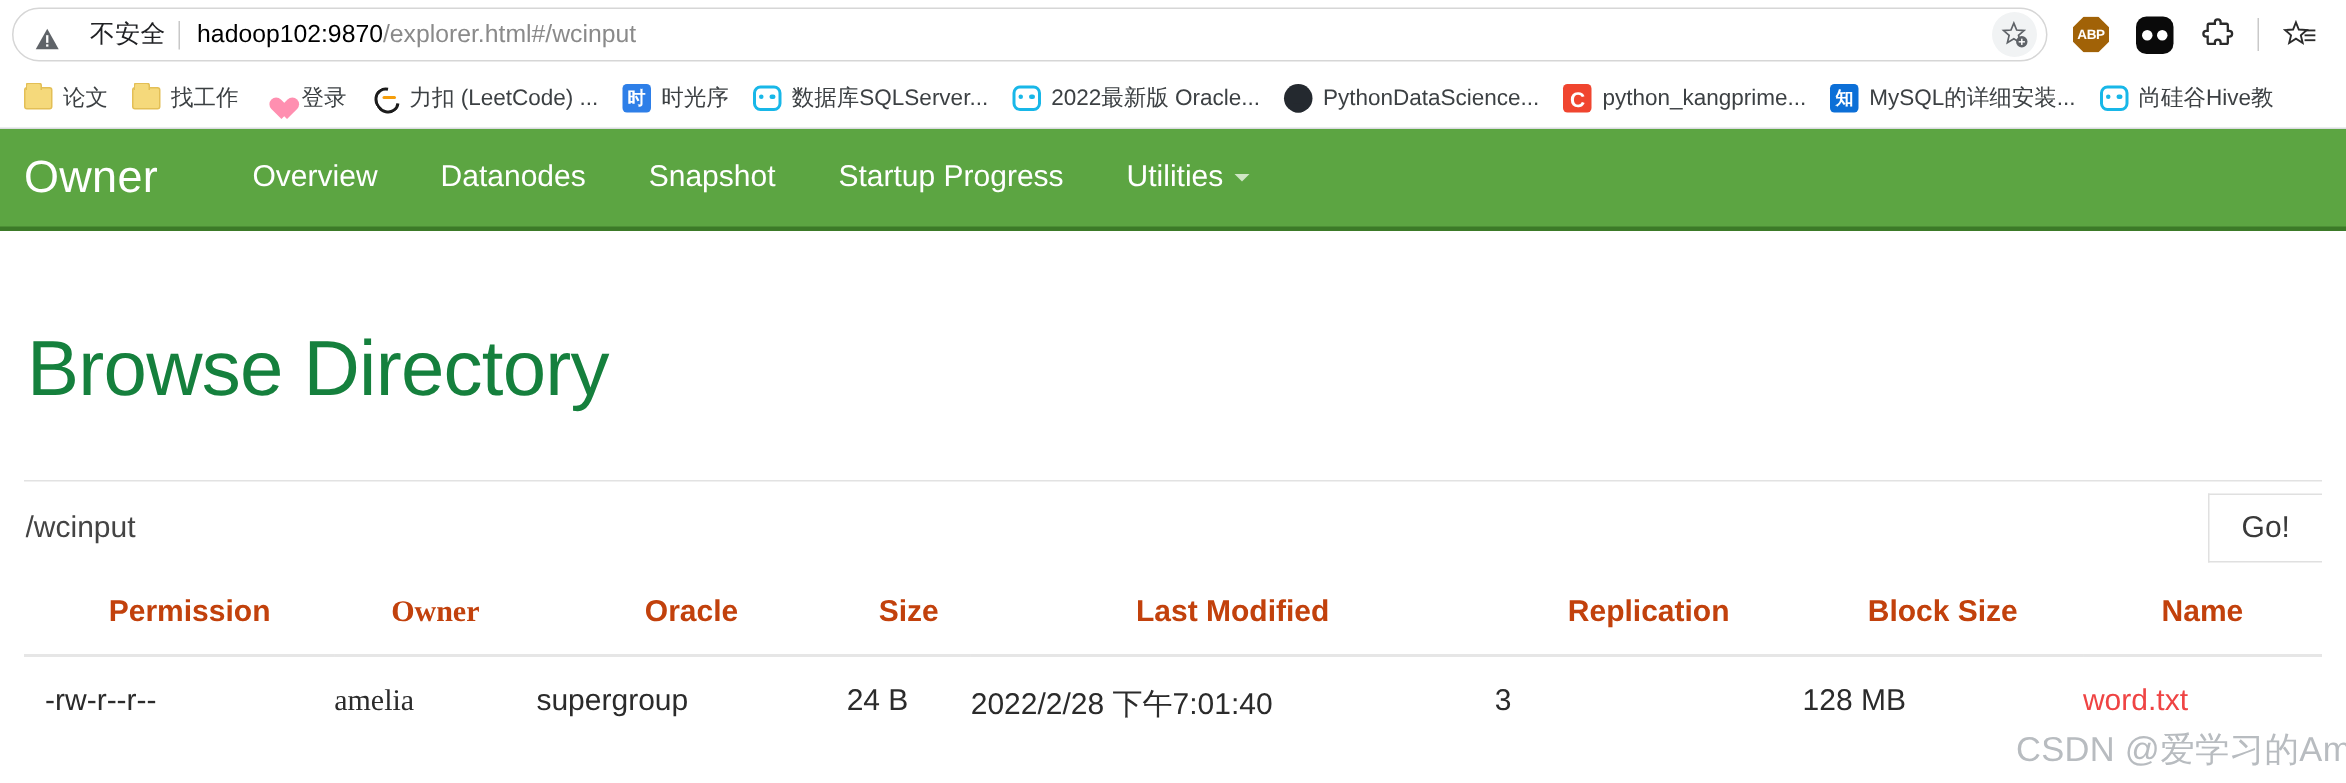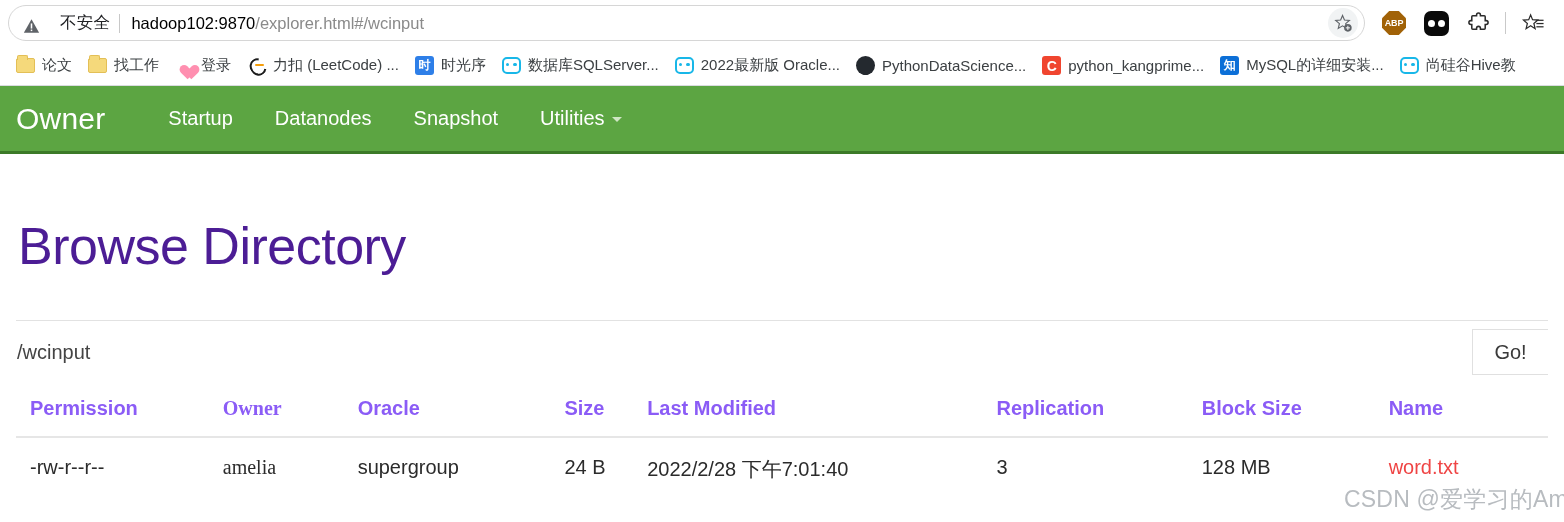--- a/index.html
+++ b/index.html
@@ -249,21 +249,21 @@
     vertical-align: middle;
   }
 
   
   .page {
     padding: 0 16px;
   }
   .page-title {
     font-size: 52px;
     font-weight: normal;
-    color: #4c1d95;
+    color: #15803d;
     margin: 62px 0 0 2px;
     letter-spacing: -.5px;
   }
   .hr {
     border: 0;
     border-top: 1px solid #e2e2e2;
     margin: 44px 0 0 0;
   }
 
   .path-group {
@@ -298,24 +298,24 @@
   }
 
   
   .fs-table {
     width: 100%;
     border-collapse: collapse;
     margin-top: 22px;
     table-layout: fixed;
   }
   .fs-table th {
-    text-align: left;
+    text-align: center;
     font-size: 20px;
     font-weight: bold;
-    color: #8b5cf6;
+    color: #c2410c;
     padding: 0 0 16px 0;
     border-bottom: 2px solid #e6e6e6;
   }
   .fs-table td {
     font-size: 20px;
     color: #2b2b2b;
     padding: 18px 0 0 0;
     vertical-align: top;
   }
   .col-perm  { width: 13.5%; padding-left: 14px !important; }
@@ -446,23 +446,24 @@
       <div class="bm">
         <span class="bm-ico ico-bili"></span>
         <span class="bm-label">尚硅谷Hive教</span>
       </div>
     </div>
   </div>
 
   <div class="hadoop-nav">
     <div class="nav-brand">Owner</div>
     <div class="nav-links">
-      <a class="nav-link" href="#">Startup</a>
+      <a class="nav-link" href="#">Overview</a>
       <a class="nav-link" href="#">Datanodes</a>
       <a class="nav-link" href="#">Snapshot</a>
+      <a class="nav-link" href="#">Startup Progress</a>
       <a class="nav-link" href="#"><span>Utilities</span><span class="caret"></span></a>
     </div>
   </div>
 
   <div class="page">
 
     <h1 class="page-title">Browse Directory</h1>
 
     <hr class="hr">
 

